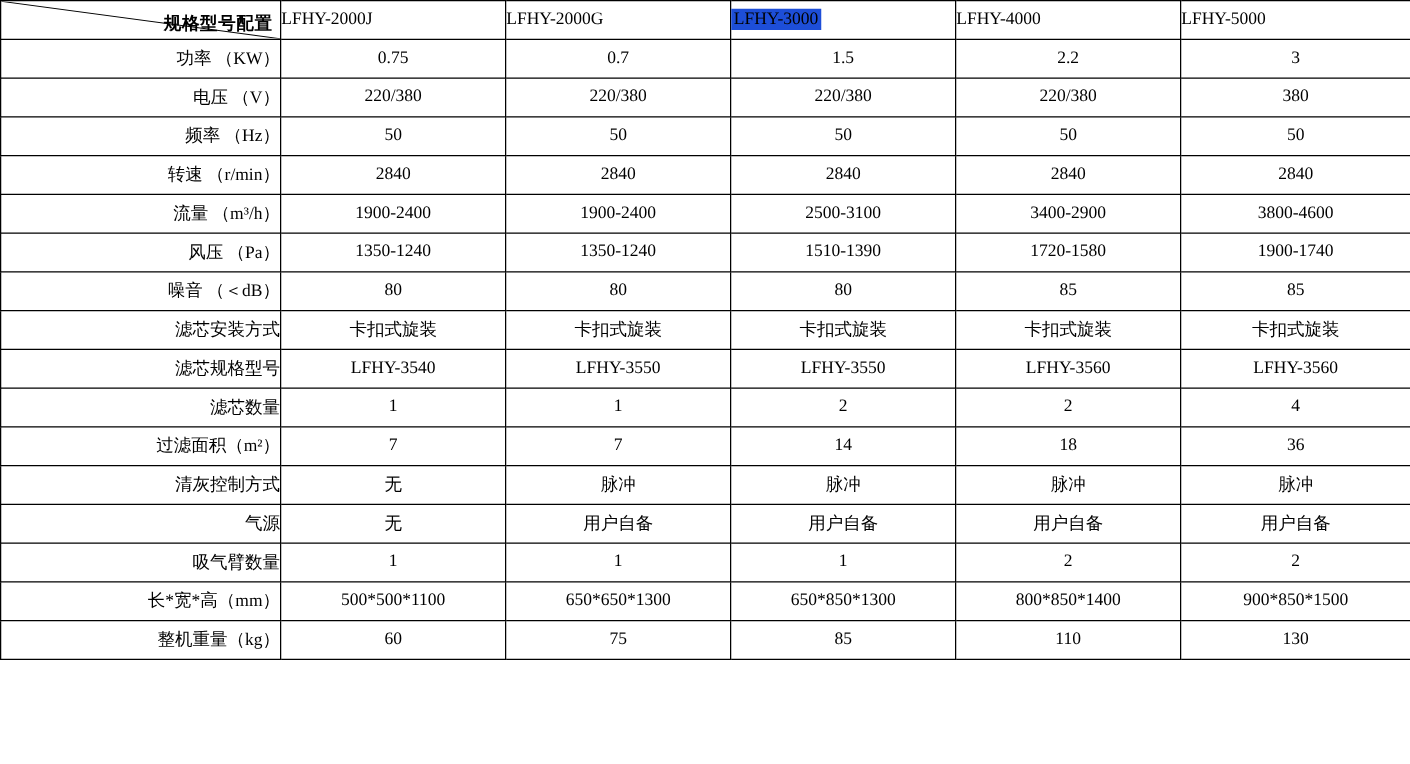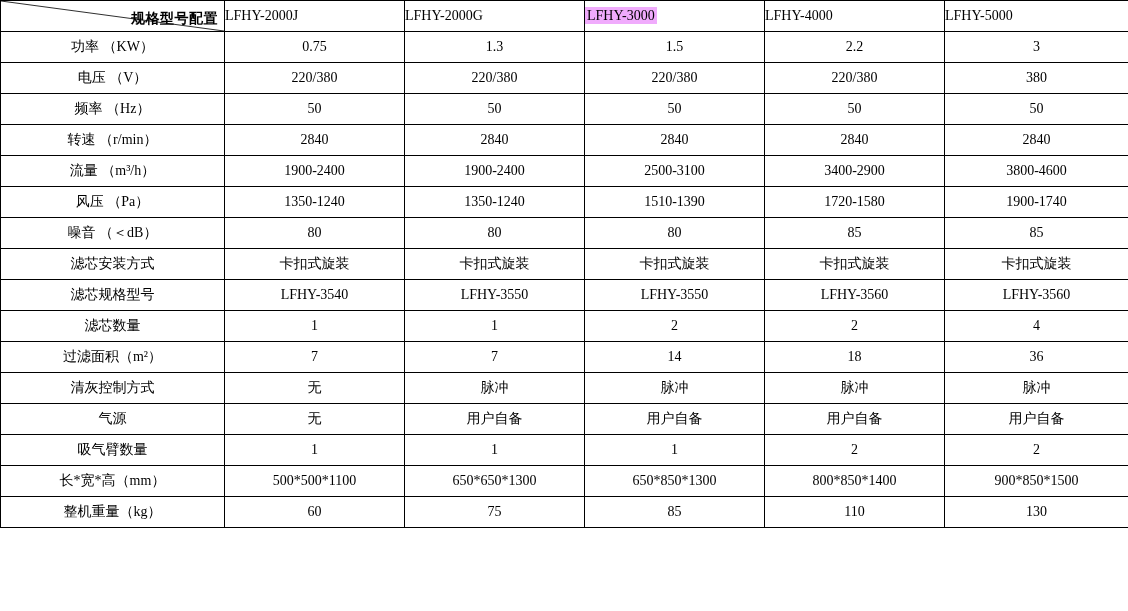--- a/index.html
+++ b/index.html
@@ -54,25 +54,25 @@
     letter-spacing: 0.5px;
   }
   .model-head {
     height: 46px;
     text-align: left;
     font-weight: bold;
     font-size: 15px;
     font-family: "Liberation Serif", serif;
   }
   .model-head .sel {
-    background: #f0abfc;
+    background: #1d4ed8;
     padding: 1px 2px;
   }
   .row-label {
-    text-align: center;
+    text-align: right;
     padding-left: 5px;
     font-size: 15px;
     font-family: "Liberation Serif", serif;
   }
   .cell {
     text-align: center;
     font-size: 14px;
     font-family: "Liberation Serif", serif;
   }
   .cell.bold {
@@ -104,21 +104,21 @@
       <th class="model-head"><span>LFHY-2000G</span></th>
       <th class="model-head"><span class="sel">LFHY-3000</span></th>
       <th class="model-head"><span>LFHY-4000</span></th>
       <th class="model-head"><span>LFHY-5000</span></th>
     </tr>
   </thead>
   <tbody>
     <tr>
       <td class="row-label">功率 （KW）</td>
       <td class="cell">0.75</td>
-      <td class="cell">1.3</td>
+      <td class="cell">0.7</td>
       <td class="cell">1.5</td>
       <td class="cell">2.2</td>
       <td class="cell">3</td>
     </tr>
     <tr>
       <td class="row-label">电压 （V）</td>
       <td class="cell">220/380</td>
       <td class="cell">220/380</td>
       <td class="cell">220/380</td>
       <td class="cell">220/380</td>

